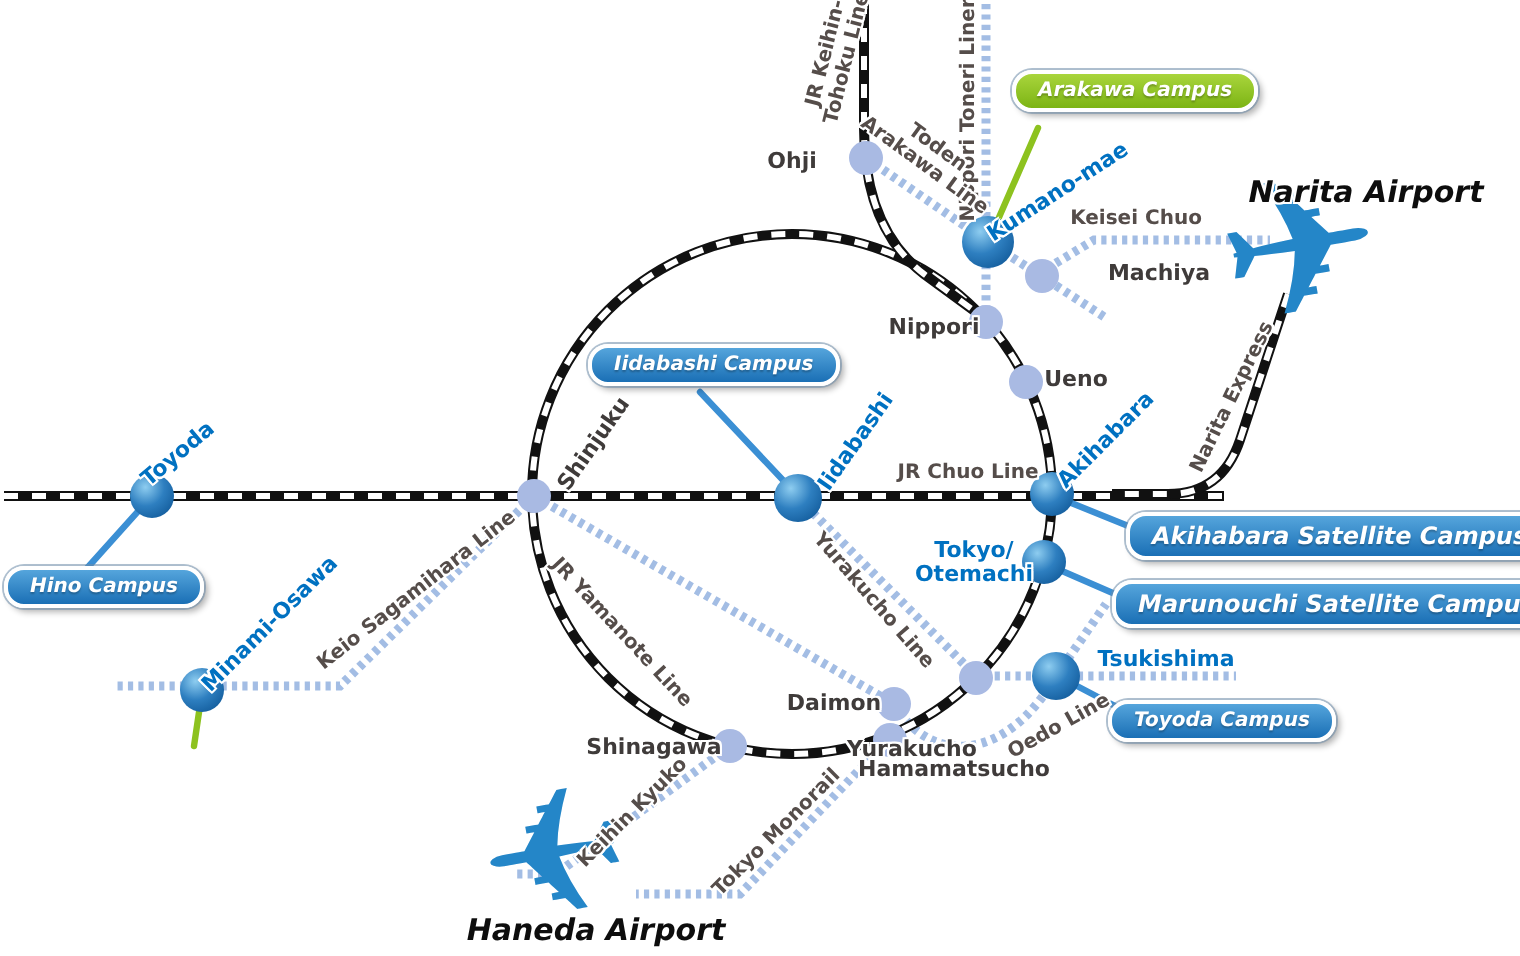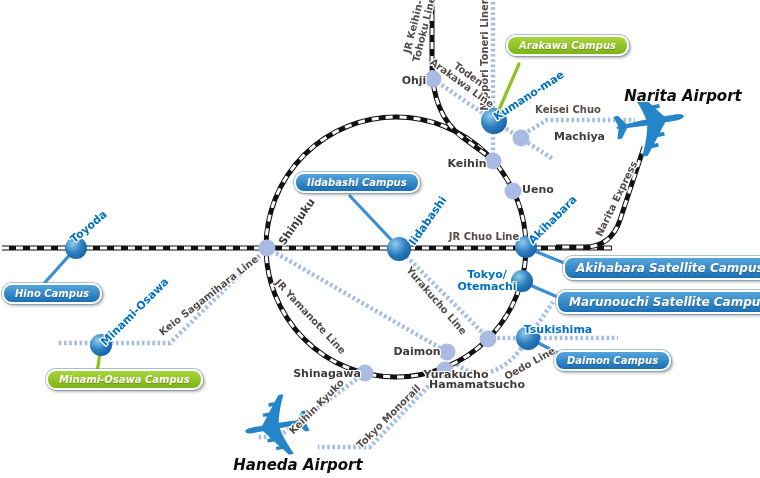--- a/index.html
+++ b/index.html
@@ -117,45 +117,44 @@
   <div class="lbl ln" style="left:568px;top:110px;transform:translate(-50%,-50%);">Keisei Chuo</div>
   <div class="lbl ln" style="left:484px;top:237px;transform:translate(-50%,-50%);">JR Chuo Line</div>
   <div class="lbl ln" style="left:617px;top:199px;transform:translate(-50%,-50%) rotate(-64deg);">Narita Express</div>
   <div class="lbl ln" style="left:310px;top:317px;transform:translate(-50%,-50%) rotate(47deg);">JR Yamanote Line</div>
   <div class="lbl ln" style="left:209px;top:296px;transform:translate(-50%,-50%) rotate(-38deg);">Keio Sagamihara Line</div>
   <div class="lbl ln" style="left:436px;top:301px;transform:translate(-50%,-50%) rotate(49deg);">Yurakucho Line</div>
   <div class="lbl ln" style="left:530px;top:364px;transform:translate(-50%,-50%) rotate(-29deg);">Oedo Line</div>
   <div class="lbl ln" style="left:317px;top:407px;transform:translate(-50%,-50%) rotate(-45deg);">Keihin Kyuko</div>
   <div class="lbl ln" style="left:389px;top:417px;transform:translate(-50%,-50%) rotate(-45deg);">Tokyo Monorail</div>
 
-  <div class="lbl st" style="left:414px;top:81px;transform:translate(-50%,-50%);">Ohji</div>
+  <div class="lbl st" style="left:396px;top:81px;transform:translate(-50%,-50%);">Ohji</div>
   <div class="lbl st" style="left:559px;top:137px;transform:translate(-50%,-50%);padding-left:41px;">Machiya</div>
-  <div class="lbl st" style="left:467px;top:164px;transform:translate(-50%,-50%);">Keihin</div>
+  <div class="lbl st" style="left:467px;top:164px;transform:translate(-50%,-50%);">Nippori</div>
   <div class="lbl st" style="left:538px;top:190px;transform:translate(-50%,-50%);">Ueno</div>
   <div class="lbl st" style="left:297px;top:222px;transform:translate(-50%,-50%) rotate(-55deg);">Shinjuku</div>
   <div class="lbl st" style="left:456px;top:335px;transform:translate(-50%,-50%);margin-top:40px;">Yurakucho</div>
   <div class="lbl st" style="left:417px;top:352px;transform:translate(-50%,-50%);">Daimon</div>
   <div class="lbl st" style="left:477px;top:385px;transform:translate(-50%,-50%);">Hamamatsucho</div>
   <div class="lbl st" style="left:327px;top:374px;transform:translate(-50%,-50%);">Shinagawa</div>
 
   <div class="lbl st-blue" style="left:89px;top:227px;transform:translate(-50%,-50%) rotate(-40deg);">Toyoda</div>
   <div class="lbl st-blue" style="left:529px;top:96px;transform:translate(-50%,-50%) rotate(-33deg);">Kumano-mae</div>
   <div class="lbl st-blue" style="left:428px;top:221px;transform:translate(-50%,-50%) rotate(-55deg);">Iidabashi</div>
   <div class="lbl st-blue" style="left:553px;top:220px;transform:translate(-50%,-50%) rotate(-45deg);">Akihabara</div>
   <div class="lbl st-blue" style="left:135px;top:312px;transform:translate(-50%,-50%) rotate(-45deg);">Minami-Osawa</div>
-  <div class="lbl st-blue" style="left:542px;top:330px;transform:translate(-50%,-50%);padding-left:32px;">Tsukishima</div>
+  <div class="lbl st-blue" style="left:567px;top:330px;transform:translate(-50%,-50%);padding-left:32px;">Tsukishima</div>
   <div class="lbl st-blue two" style="left:487px;top:281px;transform:translate(-50%,-50%);">
     <div>Tokyo/</div>
     <div>Otemachi</div>
   </div>
 
   <div class="lbl ap" style="left:683px;top:97px;transform:translate(-50%,-50%);">Narita Airport</div>
   <div class="lbl ap" style="left:298px;top:466px;transform:translate(-50%,-50%);">Haneda Airport</div>
 
   <div class="pill pill-green" style="left:506px;top:35px;">Arakawa Campus</div>
   <div class="pill" style="left:294px;top:172px;">Iidabashi Campus</div>
   <div class="pill" style="left:2px;top:283px;">Hino Campus</div>
-  <div class="pill pill-green" style="left:46px;top:369px;">Minami-Osawa Campus</div>
   <div class="pill pill-sm" style="left:563px;top:256px;">Akihabara Satellite Campus</div>
   <div class="pill pill-sm" style="left:556px;top:290px;">Marunouchi Satellite Campus</div>
-  <div class="pill" style="left:554px;top:350px;">Daimon Campus</div>
+  <div class="pill" style="left:554px;top:350px;">Toyoda Campus</div>
 
 </div>
 
 </body></html>

